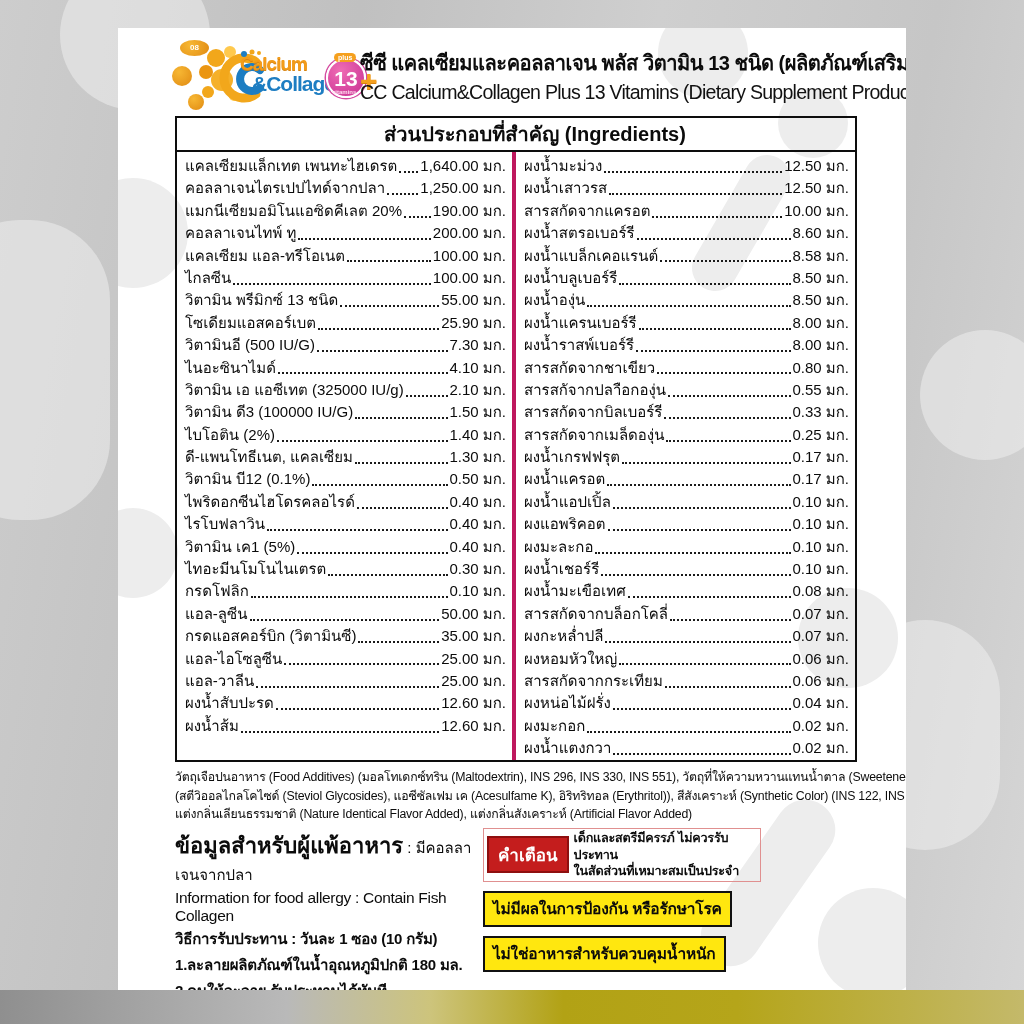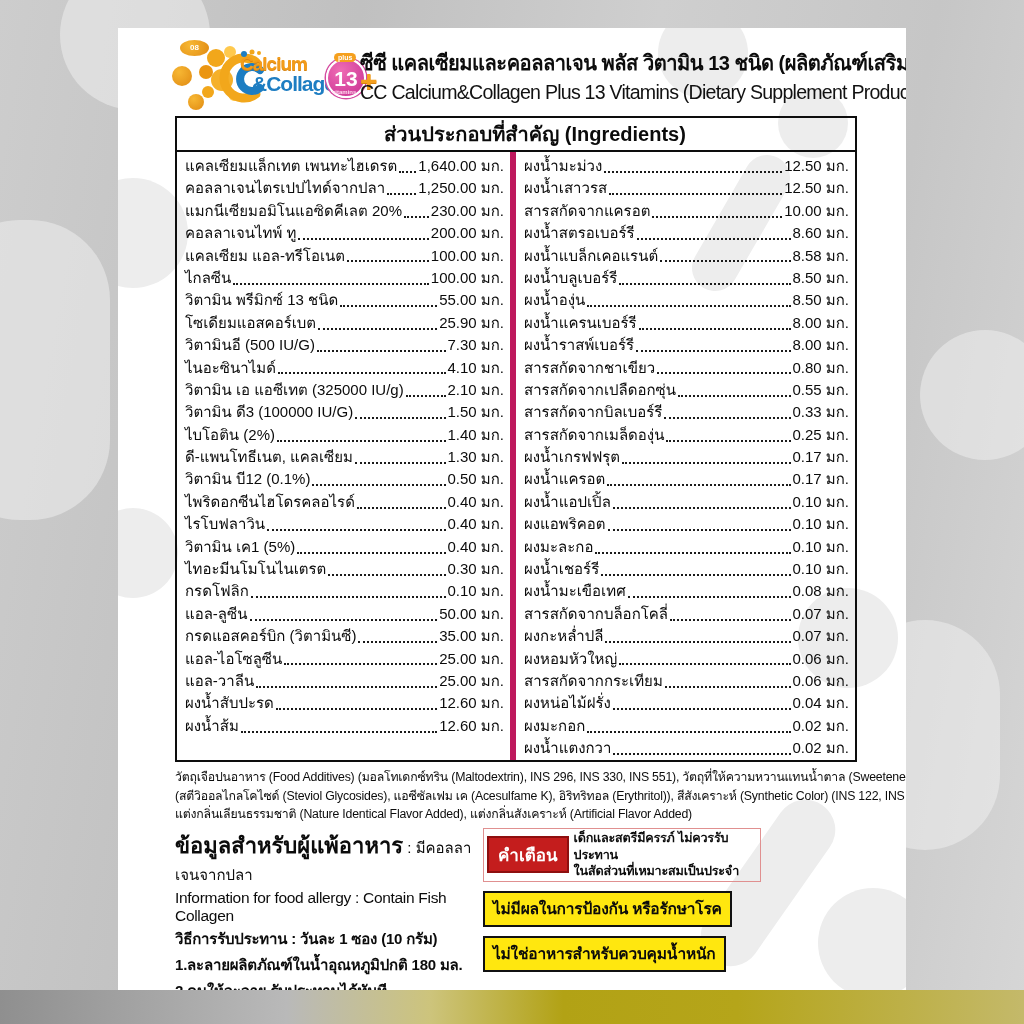--- a/index.html
+++ b/index.html
@@ -48,21 +48,21 @@
   .titles { position:absolute; left:242px; top:10px; width:540px; transform:scaleX(.955); transform-origin:left top; }
   .title-th { font-weight:700; font-size:21px; color:#0c0c0c; letter-spacing:-.5px; white-space:nowrap; }
   .title-en { font-weight:400; font-size:20.5px; color:#111; letter-spacing:-.8px; white-space:nowrap; margin-top:1px; }
 
   
   .ing-table { position:absolute; left:57px; top:88px; width:682px; height:646px; border:2px solid #0d0d0d; background:#fff0; }
   .ing-header { height:34px; border-bottom:2px solid #0d0d0d; text-align:center; font-weight:700; font-size:20px;
     line-height:33px; color:#0b0b0b;padding-left:38px; }
   .ing-body { display:flex; height:608px; }
   .ing-col { width:50%; padding:2px 6px 0 8px; }
-  .ing-col.left { border-right:6px solid #be185d; }
+  .ing-col.left { border-right:4px solid #be185d; }
   .ing-row { display:flex; align-items:baseline; height:22.4px; font-size:15px; color:#0b0b0b; white-space:nowrap; }
   .ing-name { flex:0 0 auto; }
   .ing-leader { flex:1 1 auto; border-bottom:2px dotted #1a1a1a; margin:0 2px 3.5px; align-self:flex-end; min-width:8px; }
   .ing-amount { flex:0 0 auto; }
 
   
   .footnote { position:absolute; left:57px; top:740px; width:688px; font-size:12.3px; line-height:18.5px;
     color:#0c0c0c; letter-spacing:-.2px; }
   .footnote div { white-space:nowrap; }
 
@@ -147,21 +147,21 @@
               <span class="ing-amount">1,640.00 มก.</span>
             </div>
             <div class="ing-row">
               <span class="ing-name">คอลลาเจนไตรเปปไทด์จากปลา</span>
               <span class="ing-leader"></span>
               <span class="ing-amount">1,250.00 มก.</span>
             </div>
             <div class="ing-row">
               <span class="ing-name">แมกนีเซียมอมิโนแอซิดคีเลต 20%</span>
               <span class="ing-leader"></span>
-              <span class="ing-amount">230.00 มก.</span>
+              <span class="ing-amount">190.00 มก.</span>
             </div>
             <div class="ing-row">
               <span class="ing-name">คอลลาเจนไทพ์ ทู</span>
               <span class="ing-leader"></span>
               <span class="ing-amount">200.00 มก.</span>
             </div>
             <div class="ing-row">
               <span class="ing-name">แคลเซียม แอล-ทรีโอเนต</span>
               <span class="ing-leader"></span>
               <span class="ing-amount">100.00 มก.</span>
@@ -317,21 +317,21 @@
               <span class="ing-name">ผงน้ำราสพ์เบอร์รี</span>
               <span class="ing-leader"></span>
               <span class="ing-amount">8.00 มก.</span>
             </div>
             <div class="ing-row">
               <span class="ing-name">สารสกัดจากชาเขียว</span>
               <span class="ing-leader"></span>
               <span class="ing-amount">0.80 มก.</span>
             </div>
             <div class="ing-row">
-              <span class="ing-name">สารสกัดจากเปลืดอกซุ่น</span>
+              <span class="ing-name">สารสกัจากปลาือกองุ่น</span>
               <span class="ing-leader"></span>
               <span class="ing-amount">0.55 มก.</span>
             </div>
             <div class="ing-row">
               <span class="ing-name">สารสกัดจากบิลเบอร์รี</span>
               <span class="ing-leader"></span>
               <span class="ing-amount">0.33 มก.</span>
             </div>
             <div class="ing-row">
               <span class="ing-name">สารสกัดจากเมล็ดองุ่น</span>

